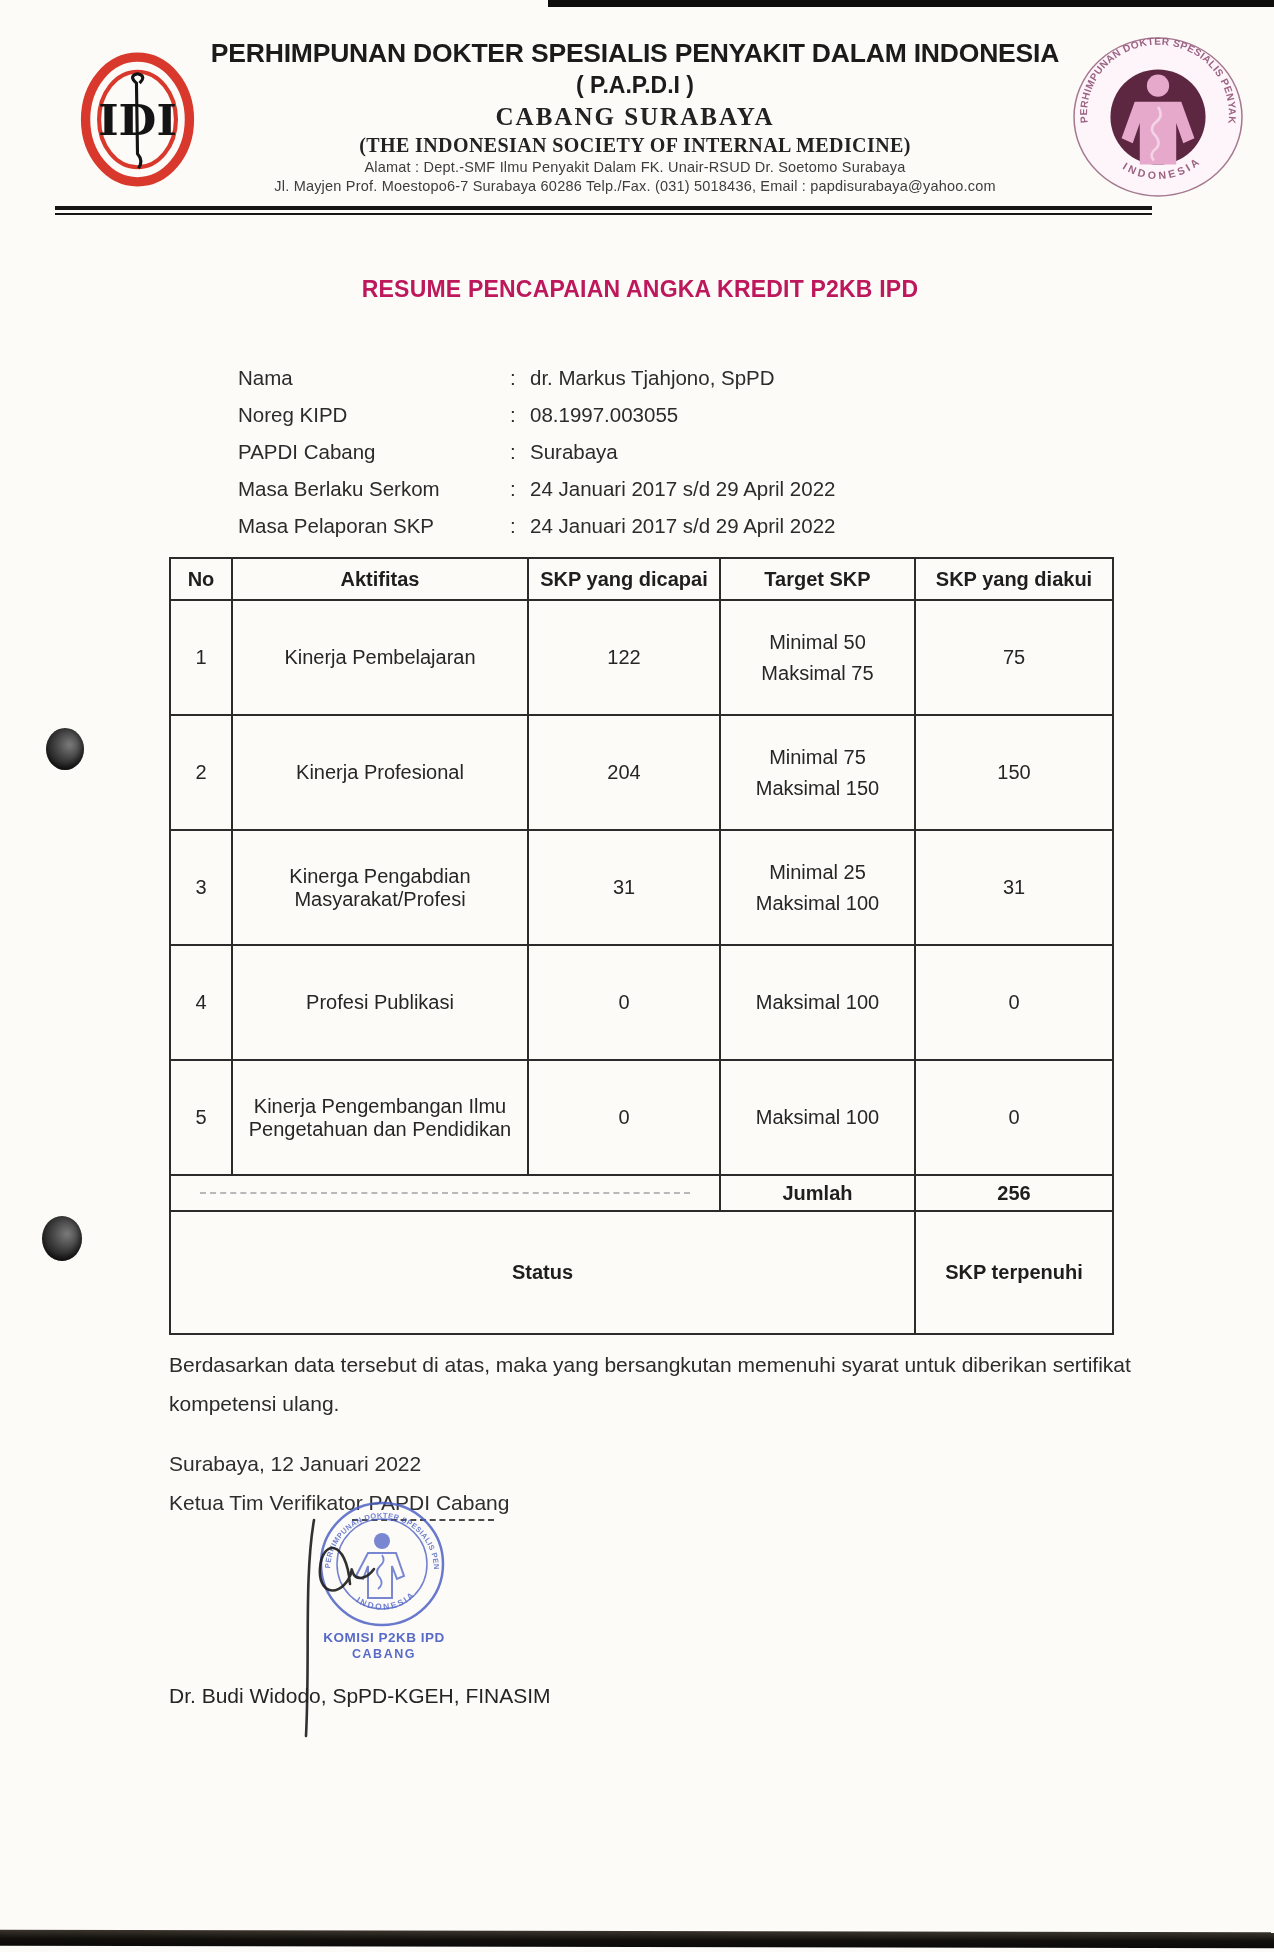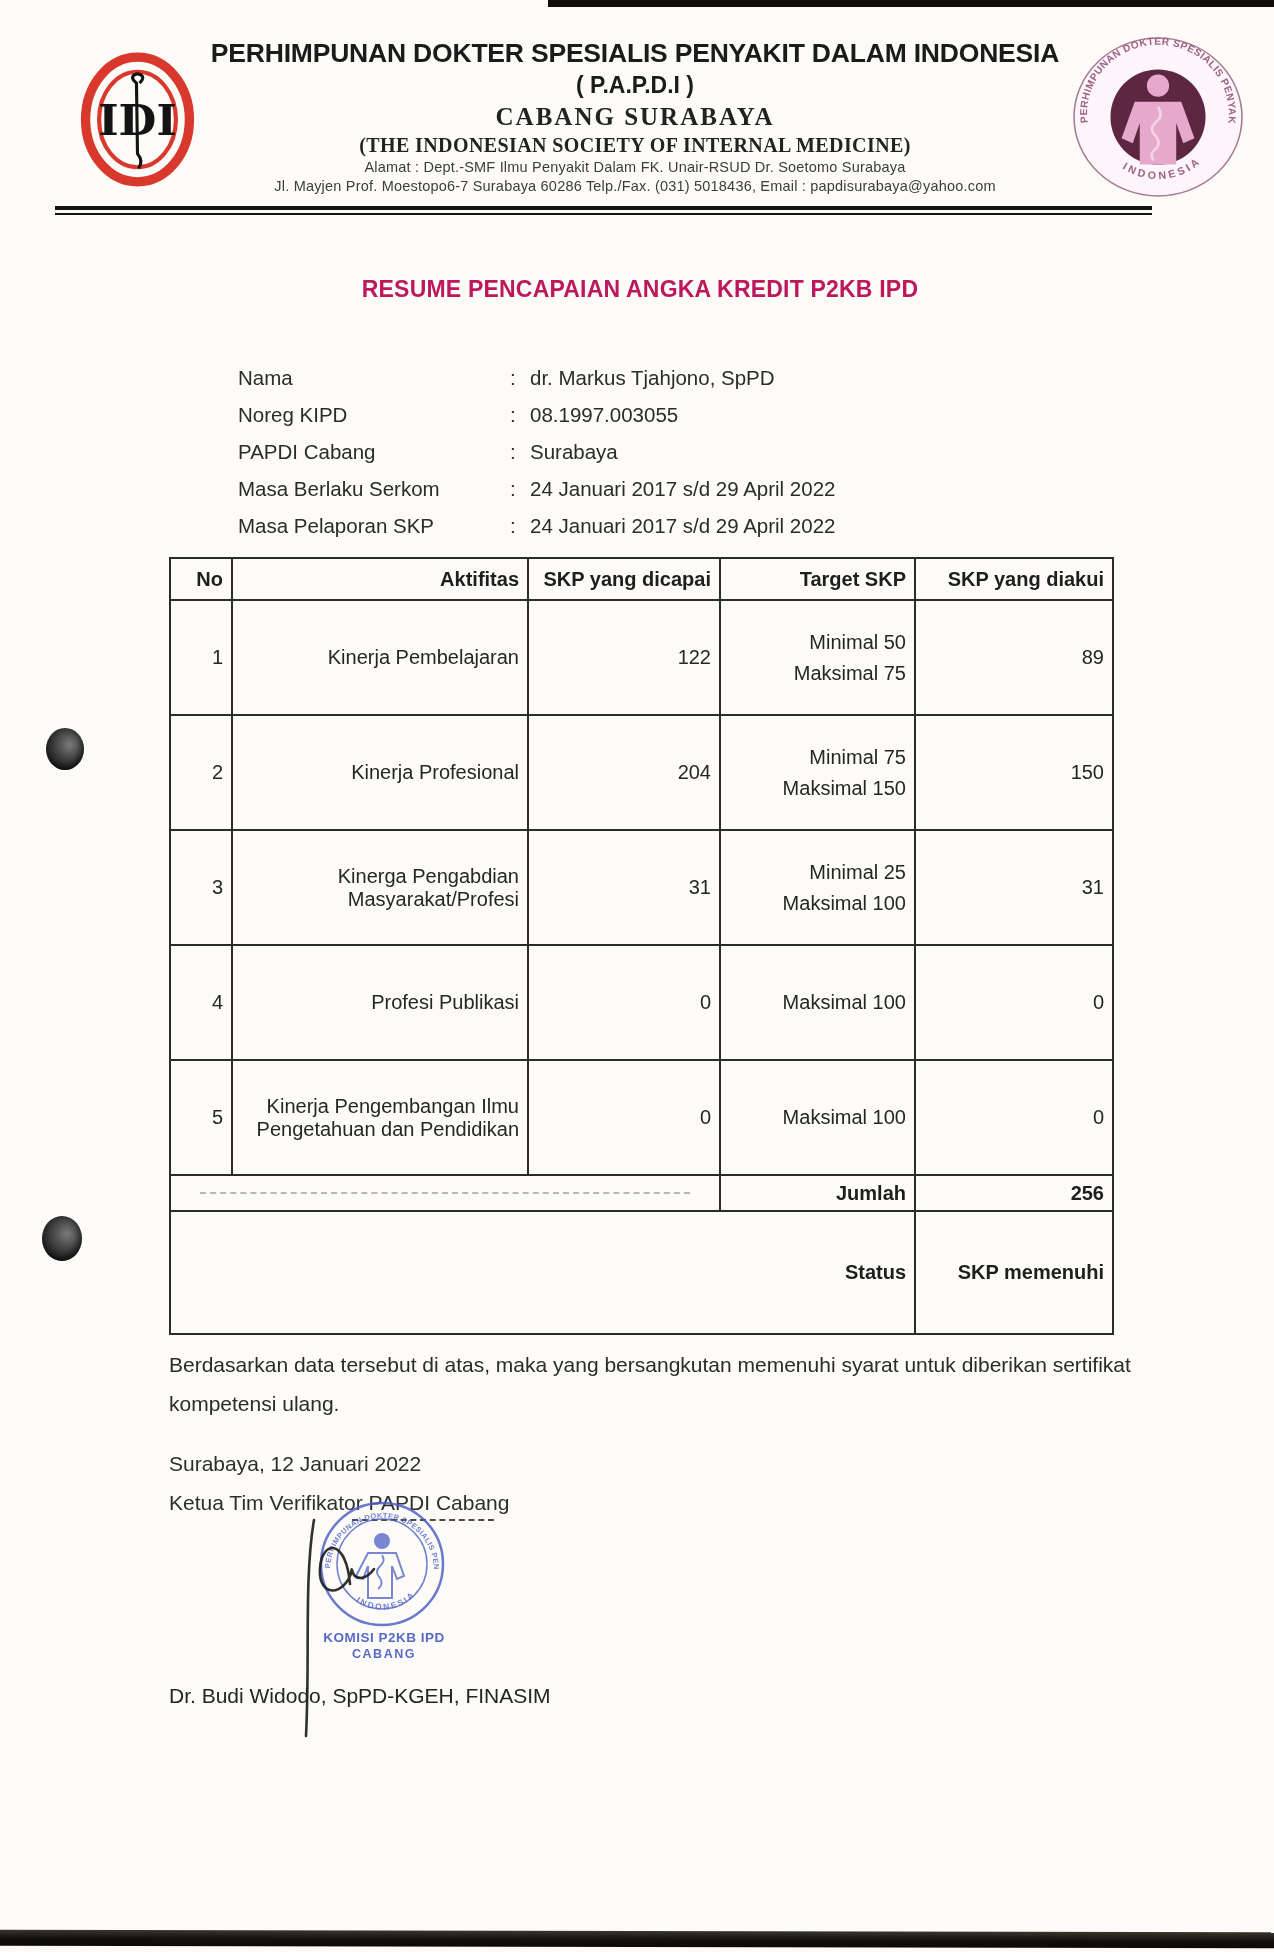--- a/index.html
+++ b/index.html
@@ -36,21 +36,21 @@
     font-size:23px; font-weight:700; color:#be185d; letter-spacing:.2px;margin-top:8px;}
 
   
   #info{position:absolute; left:238px; top:366px; font-size:20.5px; color:#2b2b2b;}
   .info-row{display:flex; height:37px; align-items:flex-start; line-height:24px;}
   .info-label{width:272px;}
   .info-colon{width:20px;}
   
   #skp-table{position:absolute; left:169px; top:557px; border-collapse:collapse; table-layout:fixed;
     font-size:20px; color:#262626;}
-  #skp-table td,#skp-table th{border:2px solid #2b2b2b; text-align:right; vertical-align:middle; padding:2px 8px; overflow:hidden;}
+  #skp-table td,#skp-table th{border:2px solid #2b2b2b; text-align:center; vertical-align:middle; padding:2px 8px; overflow:hidden;}
   #skp-table th{font-size:20px; font-weight:700; color:#1e1e1e;}
   .bold-cell{font-weight:700; color:#1e1e1e;}
   .target-line{line-height:1.55;}
   .dash-artifact{border-top:2px dashed #b8b8b8; width:92%; margin:0 auto; height:0;}
 
   
   #closing-par{position:absolute; left:169px; top:1345px; width:975px; font-size:21px; line-height:39px; color:#2b2b2b;}
   #place-date{position:absolute; left:169px; top:1452px; font-size:21px;}
   #role-line{position:absolute; left:169px; top:1491px; font-size:21px;}
   #role-underline{position:absolute; left:352px; top:1519px; width:142px; border-top:2.5px dashed #4a4a4a;}
@@ -162,21 +162,21 @@
       <th>SKP yang diakui</th>
     </tr>
     <tr style="height:115px">
       <td>1</td>
       <td>Kinerja Pembelajaran</td>
       <td>122</td>
       <td>
         <div class="target-line">Minimal 50</div>
         <div class="target-line">Maksimal 75</div>
       </td>
-      <td>89</td>
+      <td>75</td>
     </tr>
     <tr style="height:115px">
       <td>2</td>
       <td>Kinerja Profesional</td>
       <td>204</td>
       <td>
         <div class="target-line">Minimal 75</div>
         <div class="target-line">Maksimal 150</div>
       </td>
       <td>150</td>
@@ -211,21 +211,21 @@
     </tr>
     <tr style="height:36px">
       <td colspan="3">
             <div class="dash-artifact"></div>
           </td>
       <td class="bold-cell">Jumlah</td>
       <td class="bold-cell">256</td>
     </tr>
     <tr style="height:123px">
       <td colspan="4" class="bold-cell">Status</td>
-      <td class="bold-cell">SKP memenuhi</td>
+      <td class="bold-cell">SKP terpenuhi</td>
     </tr>
   </tbody>
     </table>
 
   <div id="closing-par">Berdasarkan data tersebut di atas, maka yang bersangkutan memenuhi syarat untuk diberikan sertifikat kompetensi ulang.</div>
   <div id="place-date">Surabaya, 12 Januari 2022</div>
   <div id="role-line">Ketua Tim Verifikator PAPDI Cabang</div>
   <div id="role-underline"></div>
 
   <svg id="stamp" viewBox="0 0 150 172">

